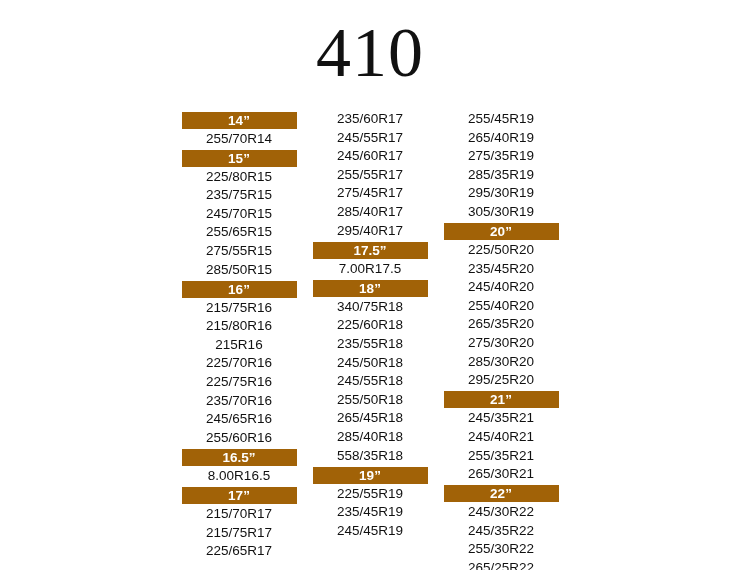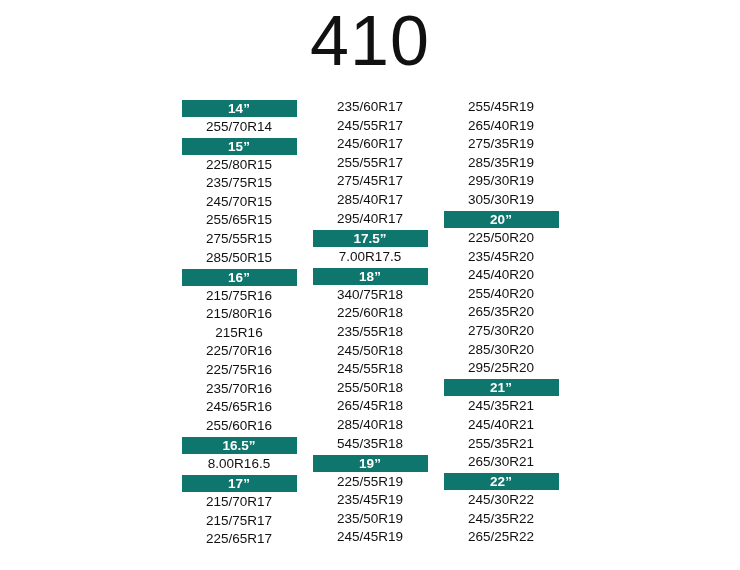--- a/index.html
+++ b/index.html
@@ -14,49 +14,49 @@
     color: #111111;
     overflow: hidden;
   }
   .page {
     position: relative;
     width: 740px;
     height: 570px;
   }
   .title {
     text-align: center;
-    font-family: Liberation Sans, sans-serif;
+    font-family: Liberation Serif, serif;
     font-size: 70px;
     line-height: 1;
     font-weight: 400;
     letter-spacing: 1px;
     color: #111111;
     padding-top: 6px;
-    margin: 0;
+    margin: 12px;
   }
   .columns {
     display: flex;
     justify-content: center;
     align-items: flex-start;
     gap: 0px;
     margin-top: 22px;
   }
   .col {
     width: 115px;
     margin: 0 8px;
   }
   .entry {
     font-size: 13.5px;
     line-height: 18.6px;
     text-align: center;
     color: #111111;
     white-space: nowrap;
   }
   .entry.header {
-    background: #0f766e;
+    background: #a16207;
     color: #ffffff;
     font-weight: bold;
     font-size: 13.5px;
     line-height: 17px;
     margin: 1.5px 0 1px 0;
     padding: 0;
   }
 </style>
 </head>
 <body>
@@ -102,25 +102,24 @@
         <div class="entry">7.00R17.5</div>
         <div class="entry header">18”</div>
         <div class="entry">340/75R18</div>
         <div class="entry">225/60R18</div>
         <div class="entry">235/55R18</div>
         <div class="entry">245/50R18</div>
         <div class="entry">245/55R18</div>
         <div class="entry">255/50R18</div>
         <div class="entry">265/45R18</div>
         <div class="entry">285/40R18</div>
-        <div class="entry">545/35R18</div>
+        <div class="entry">558/35R18</div>
         <div class="entry header">19”</div>
         <div class="entry">225/55R19</div>
         <div class="entry">235/45R19</div>
-        <div class="entry">235/50R19</div>
         <div class="entry">245/45R19</div>
       </div>
     <div class="col">
         <div class="entry">255/45R19</div>
         <div class="entry">265/40R19</div>
         <div class="entry">275/35R19</div>
         <div class="entry">285/35R19</div>
         <div class="entry">295/30R19</div>
         <div class="entry">305/30R19</div>
         <div class="entry header">20”</div>
@@ -133,16 +132,17 @@
         <div class="entry">285/30R20</div>
         <div class="entry">295/25R20</div>
         <div class="entry header">21”</div>
         <div class="entry">245/35R21</div>
         <div class="entry">245/40R21</div>
         <div class="entry">255/35R21</div>
         <div class="entry">265/30R21</div>
         <div class="entry header">22”</div>
         <div class="entry">245/30R22</div>
         <div class="entry">245/35R22</div>
+        <div class="entry">255/30R22</div>
         <div class="entry">265/25R22</div>
       </div>
   </div>
 </div>
 
 </body></html>

